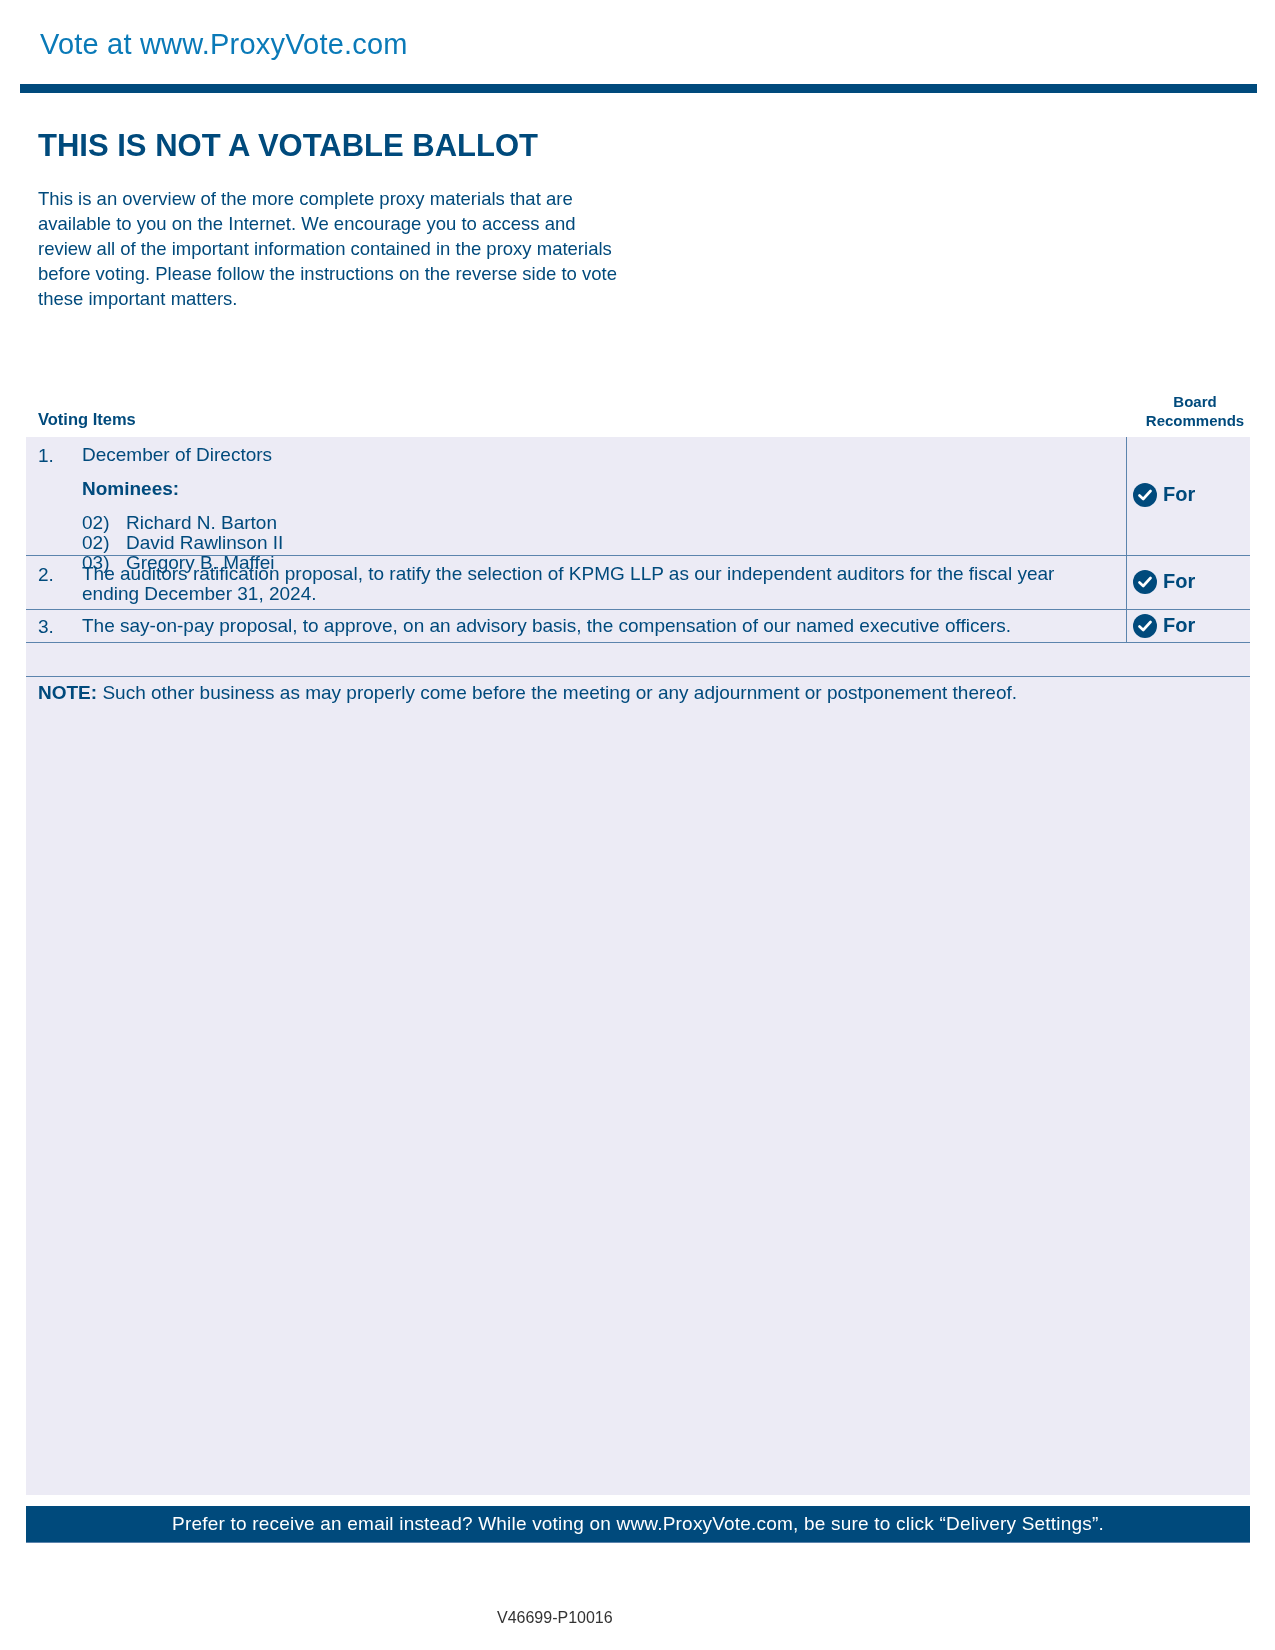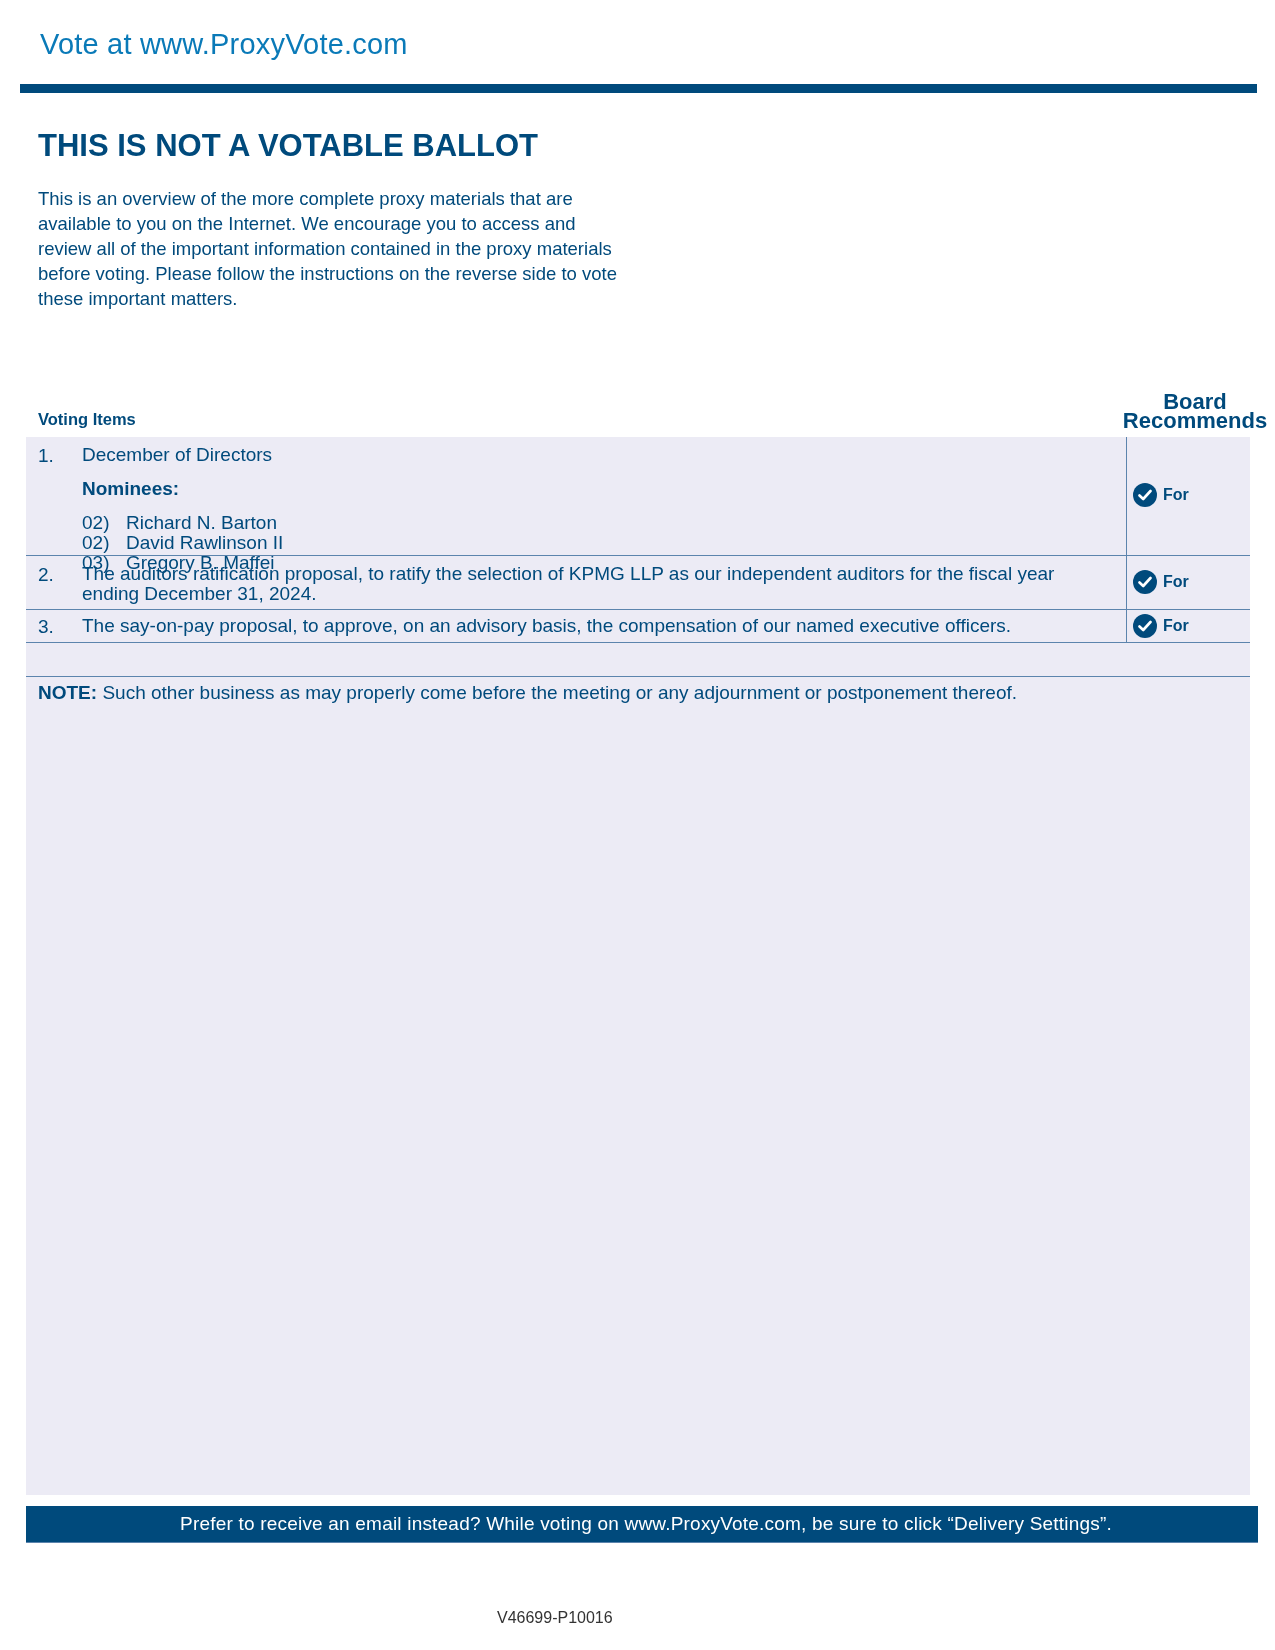--- a/index.html
+++ b/index.html
@@ -3,34 +3,34 @@
 <meta charset="utf-8">
 <style>
   html, body { margin:0; padding:0; background:#ffffff; }
   body { width:1275px; height:1650px; position:relative; overflow:hidden;
          font-family:"Liberation Sans", "DejaVu Sans", sans-serif; color:#004a7c; }
   .vote-header { position:absolute; left:40px; top:28px; font-size:29px; font-weight:normal; color:#0a7ab8; letter-spacing:0.2px; }
   .top-rule { position:absolute; left:20px; top:84px; width:1237px; height:9px; background:#004a7c; }
   .title { position:absolute; left:38px; top:128px; font-size:31px; font-weight:bold; color:#004a7c; margin:0; }
   .intro { position:absolute; left:38px; top:186px; width:590px; font-size:18.5px; line-height:25px; color:#004a7c; }
   .col-head-left { position:absolute; left:38px; top:410px; font-size:16.5px; font-weight:bold; }
-  .col-head-right { position:absolute; left:1120px; top:392px; width:150px; text-align:center; font-size:22px; line-height:19px; font-weight:bold; }
+  .col-head-right { position:absolute; left:1120px; top:392px; width:150px; text-align:center; font-size:15px; line-height:19px; font-weight:bold; }
   .panel { position:absolute; left:26px; top:437px; width:1224px; height:1058px; background:#ecebf5; }
   .row { position:absolute; left:26px; width:1224px; border-bottom:1.5px solid #5c84ad; }
   .row .num { position:absolute; left:12px; font-size:19px; }
   .row .text { position:absolute; left:56px; font-size:19px; line-height:20px; }
   .rec { position:absolute; left:1126px; width:123px; border-left:1.5px solid #5c84ad; }
-  .rec-inner { position:absolute; left:6px; display:flex; align-items:center; gap:6px; font-size:16px; font-weight:bold; color:#004a7c; }
+  .rec-inner { position:absolute; left:6px; display:flex; gap:6px; font-size:20px; font-weight:bold; color:#004a7c; }
   .check { width:24px; height:24px; border-radius:50%; background:#004a7c; display:flex; align-items:center; justify-content:center; }
   .nominees-label { font-weight:bold; }
   .nominee { display:flex; }
   .nominee .nn { width:44px; }
   .note { position:absolute; left:38px; top:684px; font-size:19px;margin-top:32px; }
   .note b { font-weight:bold; }
-  .footer-bar { position:absolute; left:26px; top:1506px; width:1224px; height:36px; background:#004a7c; border-bottom:1px solid #5c84ad; color:#ffffff; font-size:19px; display:flex; align-items:center; justify-content:center; letter-spacing:0.2px;padding-left:8px; }
+  .footer-bar { position:absolute; left:26px; top:1506px; width:1224px; height:36px; background:#004a7c; border-bottom:1px solid #5c84ad; color:#ffffff; font-size:19px; display:flex; align-items:center; justify-content:center; letter-spacing:0.2px; }
   .doc-code { position:absolute; left:497px; top:1609px; font-size:16px; color:#333333; }
 </style>
 </head>
 <body>
 
 <div class="vote-header">Vote at www.ProxyVote.com</div>
 <div class="top-rule"></div>
 
 <h1 class="title">THIS IS NOT A VOTABLE BALLOT</h1>
 <div class="intro">This is an overview of the more complete proxy materials that are available to you on the Internet. We encourage you to access and review all of the important information contained in the proxy materials before voting. Please follow the instructions on the reverse side to vote these important matters.</div>

